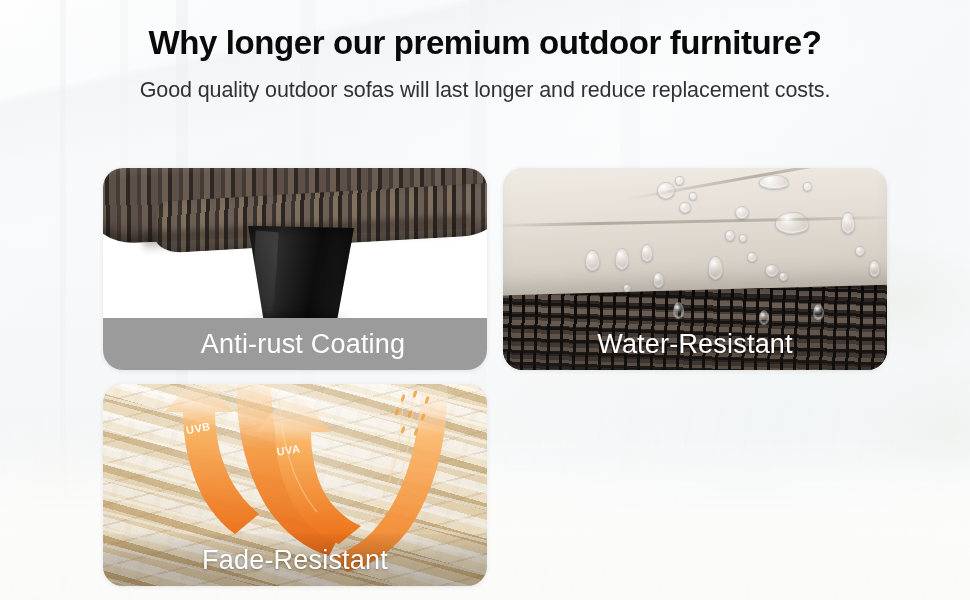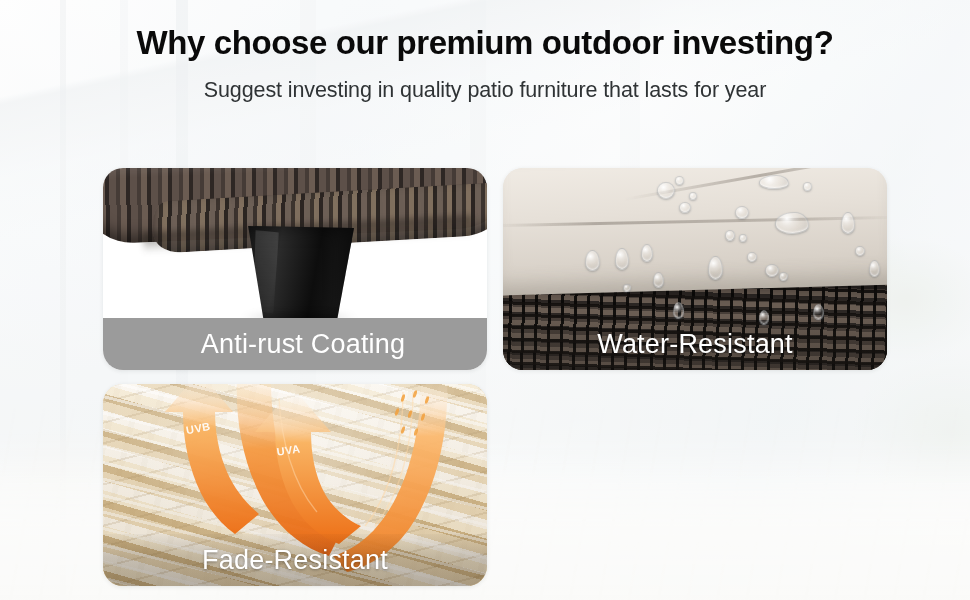--- a/index.html
+++ b/index.html
@@ -462,23 +462,23 @@
 
   <div class="bg-layer bg-base"></div>
   <div class="bg-layer bg-sky"></div>
   <div class="bg-layer bg-structure"></div>
   <div class="bg-layer bg-roof"></div>
   <div class="bg-layer bg-foliage"></div>
   <div class="bg-layer bg-deck"></div>
   <div class="bg-layer bg-wash"></div>
 
   <div class="header">
-    <h1 class="headline">Why choose our premium outdoor investing?</h1>
+    <h1 class="headline">Why longer our premium outdoor furniture?</h1>
     <p class="subline">
-      <span>Suggest investing in quality patio furniture that lasts for year</span>
+      <span>Good quality outdoor sofas will last longer and reduce replacement costs.</span>
     </p>
   </div>
 
   <div class="grid">
 
     <div class="panel">
       <div class="panel-art p1-bg">
         <div class="p1-rattan"></div>
         <div class="p1-rattan2"></div>
         <div class="p1-rattan-shade"></div>

